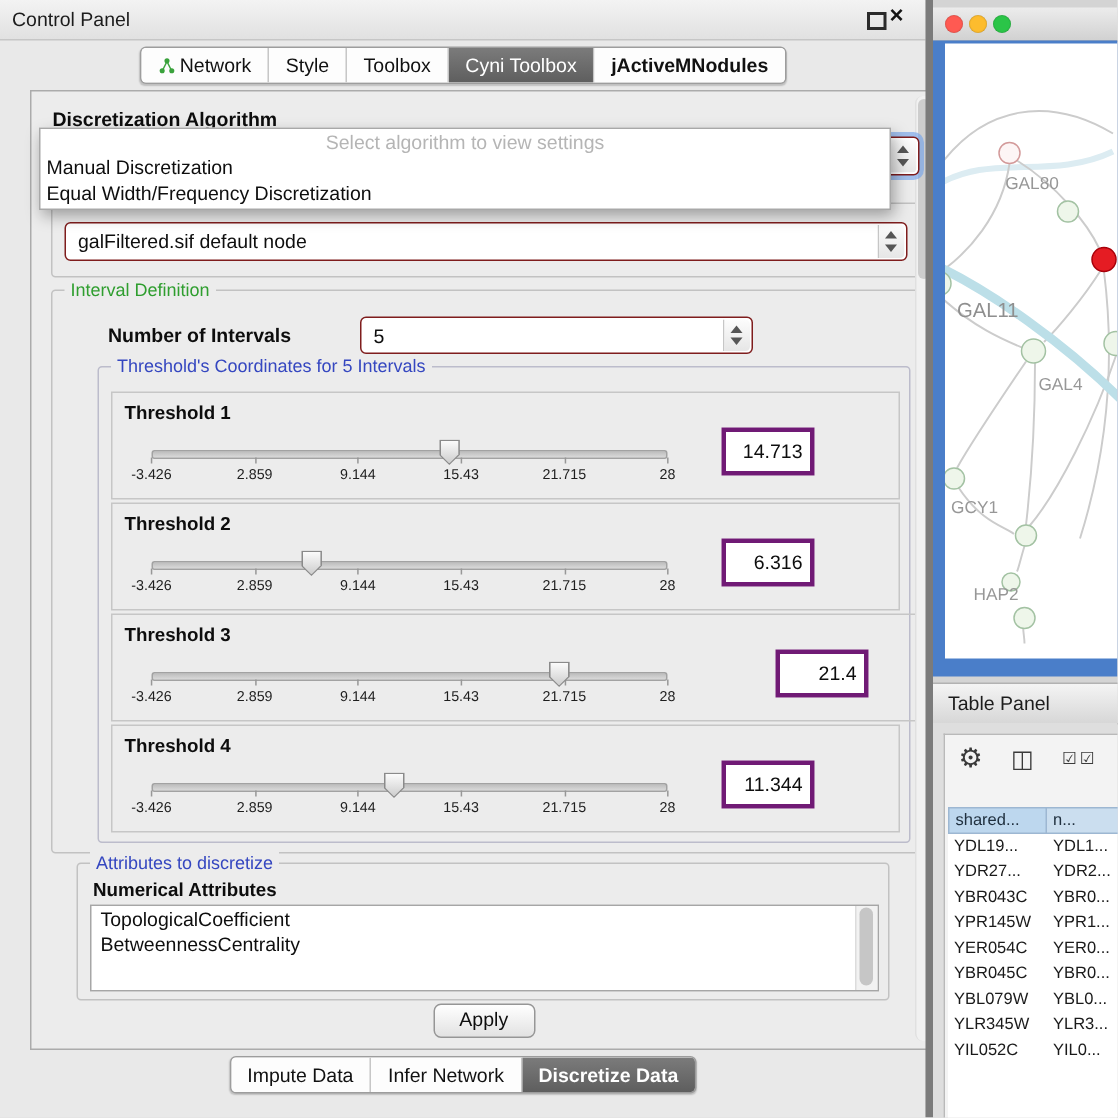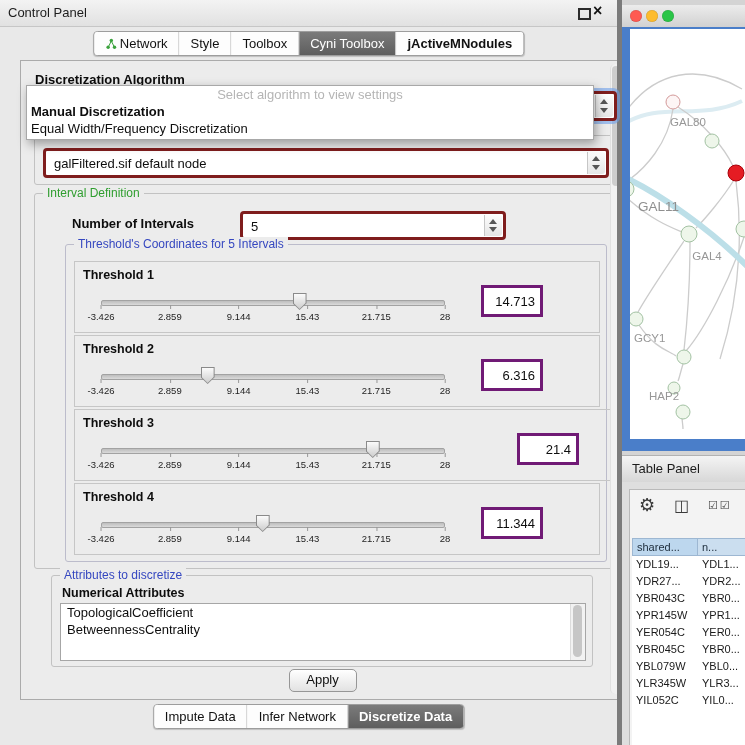--- a/index.html
+++ b/index.html
@@ -31,29 +31,29 @@
   .cp-scroll .thumb{position:absolute;left:1px;top:2px;width:8px;height:120px;border-radius:4px;background:#cdcdcd;}
 
   .algo-label{position:absolute;left:14px;top:11px;font-size:13px;font-weight:bold;color:#0d0d0d;}
   .algo-combo{position:absolute;left:18px;top:30px;width:572px;height:24px;background:#fff;
         border:1px solid #8f9bb0;border-radius:5px;box-shadow:0 0 0 3px rgba(110,160,235,.6);z-index:1;}
 
   .popup{position:absolute;left:5px;top:24px;width:566px;height:53px;background:#fff;
          border:1px solid #a8a8a8;box-shadow:2px 4px 10px rgba(0,0,0,.35);z-index:5;}
   .popup .hint{display:block;text-align:center;color:#b5b5b5;font-size:13px;height:17px;line-height:17px;}
   .popup .opt{display:block;font-size:13px;color:#0e0e0e;height:17px;line-height:17px;padding-left:4px;}
-  .popup .opt.b{font-weight:bold;}
+  .popup .opt.b{font-weight:normal;}
 
   .group{position:absolute;border:1px solid #c2c2c2;border-radius:3px;}
   .legend{position:absolute;top:-8px;left:8px;background:#ececec;padding:0 4px;font-size:12px;}
   .legend.plain{color:#1d1d1d;}
   .legend.green{color:#2f9e2f;}
   .legend.blue{color:#3547c0;}
 
-  .combo{position:absolute;background:#fff;border:3px solid #7f1d1d;border-radius:4px;}
+  .combo{position:absolute;background:#fff;border:1px solid #7f1d1d;border-radius:4px;}
   .combo .val{position:absolute;left:8px;top:50%;transform:translateY(-50%);font-size:13px;color:#0e0e0e;white-space:nowrap;}
   .stepper{position:absolute;right:1px;top:1px;bottom:1px;width:17px;border-left:1px solid #c6c6c6;
            background:linear-gradient(#fcfcfc,#e6e6e6);border-radius:0 3px 3px 0;}
   .stepper .up{position:absolute;left:4px;top:4px;width:0;height:0;
       border-left:4px solid transparent;border-right:4px solid transparent;border-bottom:5px solid #565656;}
   .stepper .dn{position:absolute;left:4px;bottom:4px;width:0;height:0;
       border-left:4px solid transparent;border-right:4px solid transparent;border-top:5px solid #565656;}
 
   .bold-label{position:absolute;font-size:13px;font-weight:bold;color:#0d0d0d;}
 

